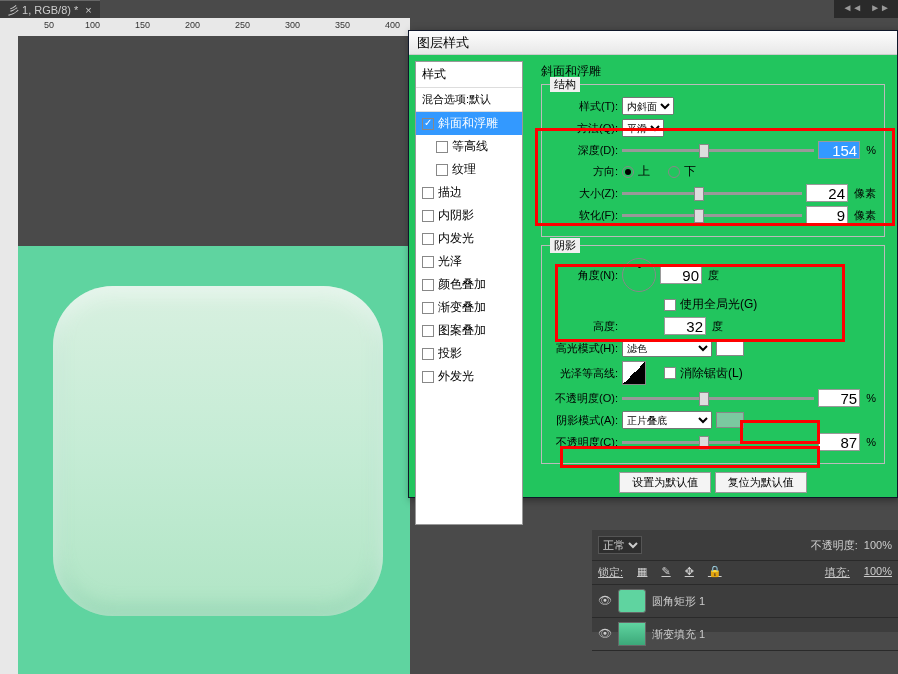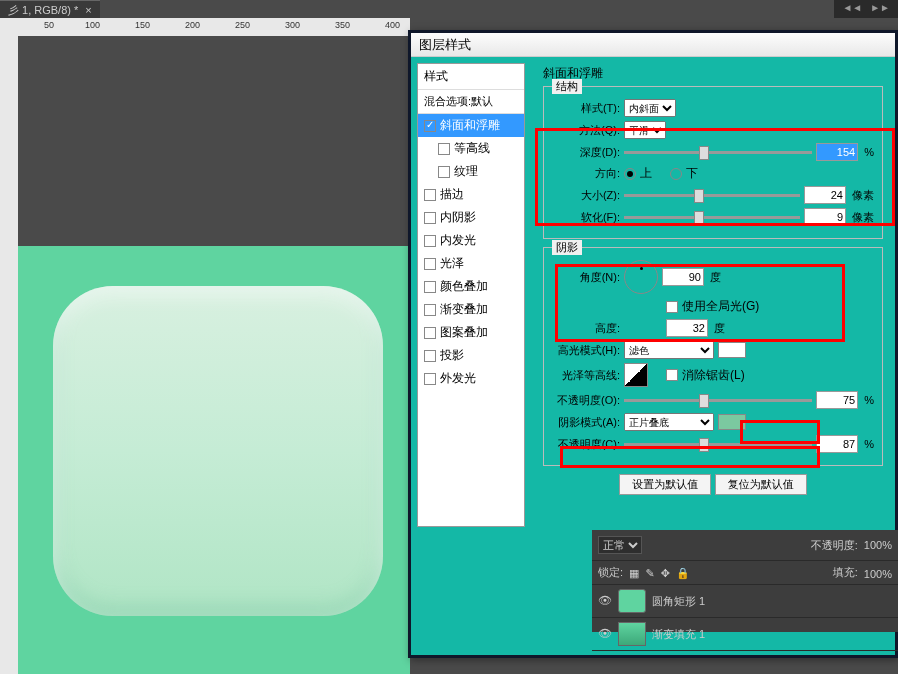--- a/index.html
+++ b/index.html
@@ -9,21 +9,21 @@
 .tab-bar .close { margin-left: 4px; cursor: pointer; }
 
 .ruler-h { position: absolute; top: 18px; left: 0; width: 410px; height: 18px; background: #e8e8e8; font-size: 9px; color: #333; }
 .ruler-h span { position: absolute; top: 2px; }
 .ruler-v { position: absolute; top: 36px; left: 0; width: 18px; height: 638px; background: #e8e8e8; }
 
 .canvas-area { position: absolute; top: 36px; left: 18px; width: 392px; height: 638px; background: #4a4a4a; }
 .canvas-bg { position: absolute; top: 210px; left: 0; width: 392px; height: 428px; background: #5fd4a0; }
 .rounded-shape { position: absolute; top: 40px; left: 35px; width: 330px; height: 330px; border-radius: 60px; background: linear-gradient(180deg, #d8f0e0 0%, #c5ecd5 50%, #b0e5c5 100%); box-shadow: inset 0 8px 20px rgba(255,255,255,0.6), inset 0 -8px 20px rgba(100,190,150,0.4); }
 
-.dialog { position: absolute; top: 30px; left: 408px; width: 490px; height: 628px; background: #14b8a6; border: 3px solid #0f172a; box-shadow: 2px 2px 8px rgba(0,0,0,0.4); }
+.dialog { position: absolute; top: 30px; left: 408px; width: 490px; height: 468px; background: #22c55e; border: 1px solid #0f172a; box-shadow: 2px 2px 8px rgba(0,0,0,0.4); }
 .dialog-title { background: linear-gradient(#fdfdfd,#e8e8e8); height: 24px; padding: 3px 8px; font-size: 13px; border-bottom: 1px solid #ccc; }
 .dialog-body { display: flex; height: 476px; }
 
 .styles-panel { width: 108px; border: 1px solid #999; margin: 6px; background: #fff; font-size: 12px; }
 .styles-header { padding: 4px 6px; border-bottom: 1px solid #ddd; }
 .styles-blend { padding: 4px 6px; border-bottom: 1px solid #ddd; font-size: 11px; }
 .style-item { padding: 3px 6px; display: flex; align-items: center; gap: 4px; cursor: pointer; }
 .style-item.selected { background: #3399ff; color: #fff; }
 .style-item.sub { padding-left: 20px; }
 .cb { width: 12px; height: 12px; border: 1px solid #888; background: #fff; display: inline-block; flex-shrink: 0; }
@@ -32,21 +32,21 @@
 
 .settings-panel { flex: 1; padding: 8px 12px; font-size: 12px; position: relative; }
 .section-title { font-size: 12px; margin-bottom: 4px; }
 .fieldset { border: 1px solid #bbb; padding: 8px; margin-bottom: 8px; position: relative; }
 .fieldset-label { position: absolute; top: -8px; left: 8px; background: #f0f0f0; padding: 0 4px; font-size: 11px; }
 .row { display: flex; align-items: center; margin: 4px 0; gap: 4px; }
 .row-label { width: 68px; text-align: right; font-size: 11px; }
 .row select { font-size: 10px; height: 18px; }
 .slider { flex: 1; height: 3px; background: #999; position: relative; }
 .slider::after { content: ""; position: absolute; width: 8px; height: 12px; background: #ddd; border: 1px solid #888; top: -5px; left: 40%; }
-.num-input { width: 42px; height: 18px; font-size: 11px; text-align: right; padding: 0 2px; border: 1px solid #999; }
+.num-input { width: 42px; height: 18px; font-size: 15px; text-align: right; padding: 0 2px; border: 1px solid #999; }
 .unit { font-size: 11px; margin-left: 2px; }
 .radio { width: 12px; height: 12px; border: 1px solid #888; border-radius: 50%; display: inline-block; position: relative; }
 .radio.checked::after { content: ""; position: absolute; width: 6px; height: 6px; border-radius: 50%; background: #000; top: 2px; left: 2px; }
 
 .red-box { border: 3px solid #f00; position: absolute; pointer-events: none; }
 .red1 { top: 128px; left: 535px; width: 360px; height: 98px; }
 .red2 { top: 264px; left: 555px; width: 290px; height: 78px; }
 .red3 { top: 420px; left: 740px; width: 80px; height: 24px; }
 .red4 { top: 446px; left: 560px; width: 260px; height: 22px; }
 
@@ -55,21 +55,21 @@
 
 .swatch { width: 28px; height: 16px; border: 1px solid #888; display: inline-block; }
 .gloss-swatch { width: 24px; height: 24px; border: 1px solid #888; background: linear-gradient(135deg,#fff 50%,#000 50%); display: inline-block; }
 
 .btn { font-size: 11px; padding: 2px 12px; background: #f4f4f4; border: 1px solid #999; cursor: pointer; }
 .btn-row { text-align: center; margin-top: 2px; }
 
 .layers-panel { position: absolute; top: 530px; left: 592px; width: 306px; height: 102px; background: #3d3d3d; color: #ccc; font-size: 11px; }
 .layers-top { padding: 6px; display: flex; gap: 6px; align-items: center; border-bottom: 1px solid #2a2a2a; }
 .layers-top select { background: #2e2e2e; color: #ccc; border: 1px solid #555; font-size: 11px; height: 18px; }
-.lock-row { padding: 4px 6px; display: flex; gap: 6px; align-items: flex-end; border-bottom: 1px solid #2a2a2a; }
+.lock-row { padding: 4px 6px; display: flex; gap: 14px; align-items: flex-start; border-bottom: 1px solid #2a2a2a; text-decoration: underline; }
 .layer-row { padding: 4px 6px; display: flex; gap: 6px; align-items: center; border-bottom: 1px solid #2a2a2a; }
 .eye { width: 14px; height: 14px; }
 .eye::before { content: "👁"; font-size: 11px; color: #ccc; }
 .thumb { width: 28px; height: 24px; border: 1px solid #666; }
 .thumb.rr { background: #5fd4a0; border-radius: 3px; }
 .thumb.grad { background: linear-gradient(#5fd4a0,#3ca879); }
 
 .tab-right { position: absolute; top: 0; right: 0; height: 18px; background: #2a2a2a; color: #999; font-size: 10px; padding: 2px 8px; display: flex; gap: 8px; }
 
 .hidden-input { background: #3399ff; color: #fff; }

